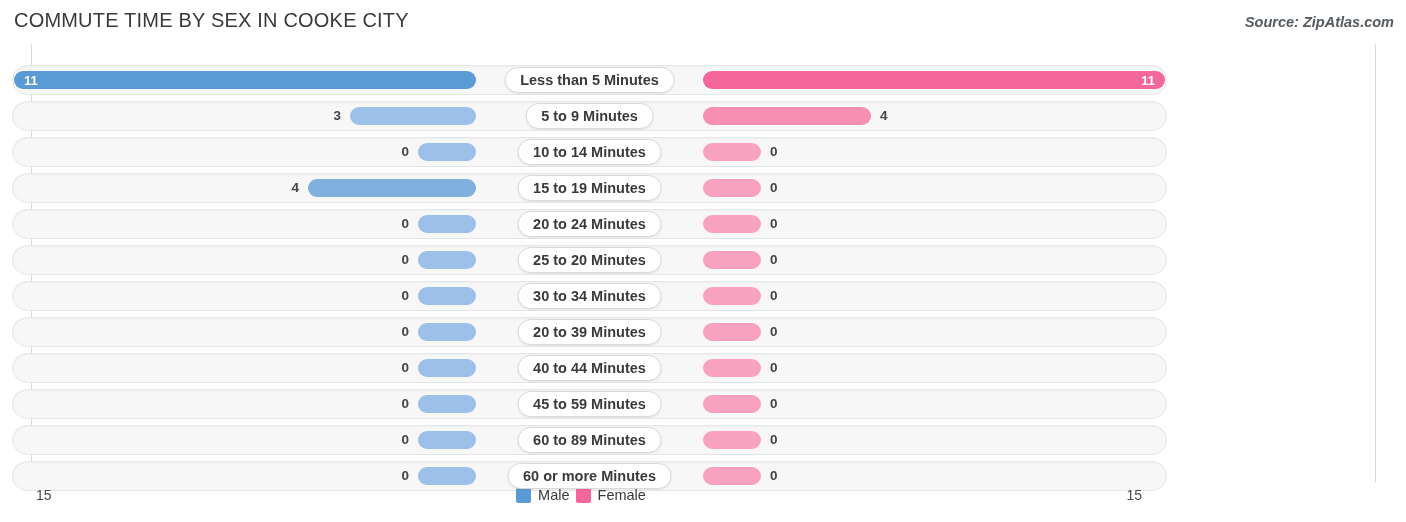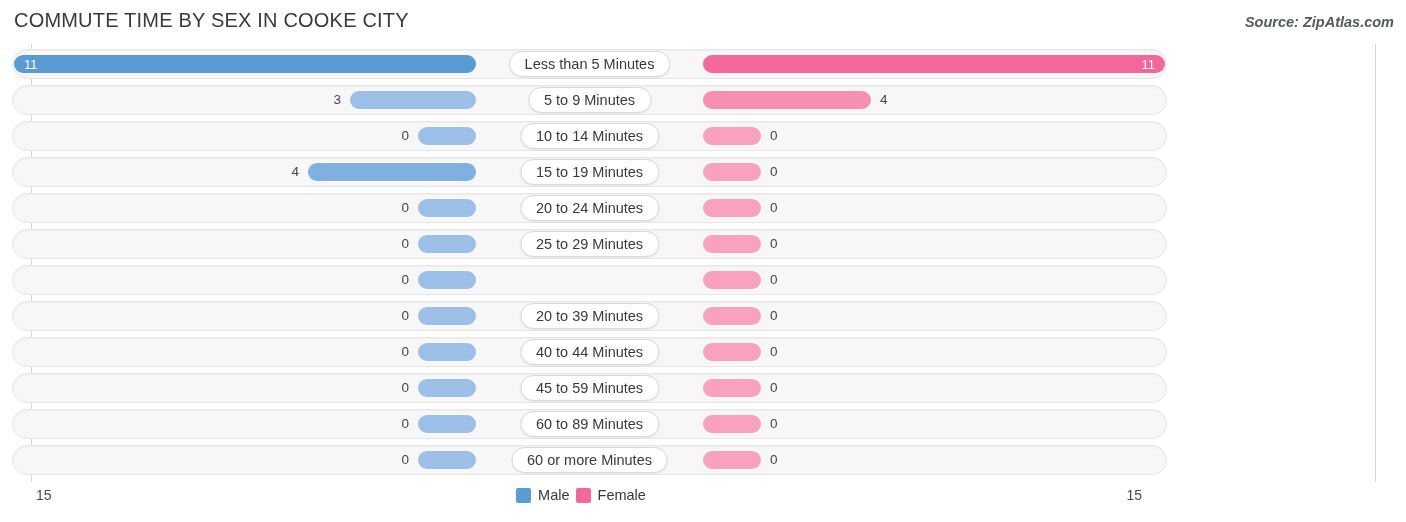--- a/index.html
+++ b/index.html
@@ -51,22 +51,23 @@
     top: 0;
     width: 1px;
     height: 438px;
     background: #d8d8d8;
   }
   .axis-left  { left: 31px; }
   .axis-right { left: 1375px; }
 
   .rows {
     position: absolute;
-    left: 0; top: 2px;
+    left: 0; top: 18px;
     width: 1179px;
+    font-weight: bold;
   }
 
   .row {
     position: relative;
     height: 36px;
     display: flex;
     align-items: center;
   }
   .track {
     position: absolute;
@@ -251,32 +252,33 @@
       <div class="row">
         <div class="track"></div>
         <span class="val-out" style="right: 770px;">0</span>
         <div class="half half-left">
           <div class="bar bar-left" style="width: 58px; background: rgb(156, 192, 232);"></div>
         </div>
         <span class="val-out" style="left: 770px;">0</span>
         <div class="half half-right">
           <div class="bar bar-right" style="width: 58px; background: rgb(249, 162, 192);"></div>
         </div>
-        <div class="label-pill">25 to 29 Minutes</div>
-      </div>
-      <div class="row">
-        <div class="track"></div>
-        <span class="val-out" style="right: 770px;">0</span>
-        <div class="half half-left">
-          <div class="bar bar-left" style="width: 58px; background: rgb(156, 192, 232);"></div>
-        </div>
-        <span class="val-out" style="left: 770px;">0</span>
-        <div class="half half-right">
-          <div class="bar bar-right" style="width: 58px; background: rgb(249, 162, 192);"></div>
-        </div>
+        <div class="label-pill">25 to 20 Minutes</div>
+      </div>
+      <div class="row">
+        <div class="track"></div>
+        <span class="val-out" style="right: 770px;">0</span>
+        <div class="half half-left">
+          <div class="bar bar-left" style="width: 58px; background: rgb(156, 192, 232);"></div>
+        </div>
+        <span class="val-out" style="left: 770px;">0</span>
+        <div class="half half-right">
+          <div class="bar bar-right" style="width: 58px; background: rgb(249, 162, 192);"></div>
+        </div>
+        <div class="label-pill">30 to 34 Minutes</div>
       </div>
       <div class="row">
         <div class="track"></div>
         <span class="val-out" style="right: 770px;">0</span>
         <div class="half half-left">
           <div class="bar bar-left" style="width: 58px; background: rgb(156, 192, 232);"></div>
         </div>
         <span class="val-out" style="left: 770px;">0</span>
         <div class="half half-right">
           <div class="bar bar-right" style="width: 58px; background: rgb(249, 162, 192);"></div>

